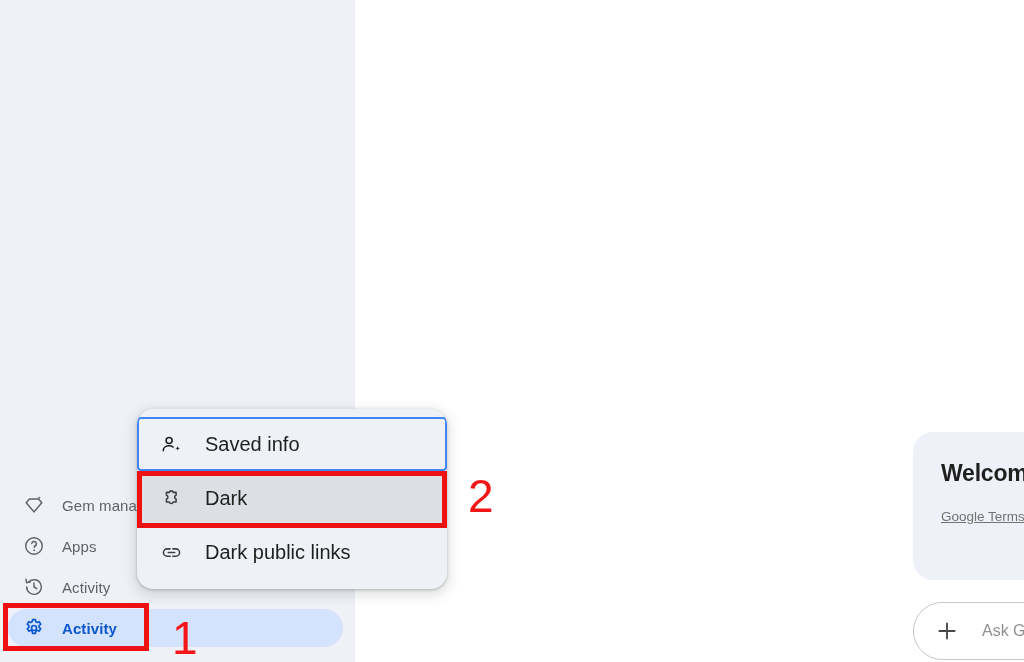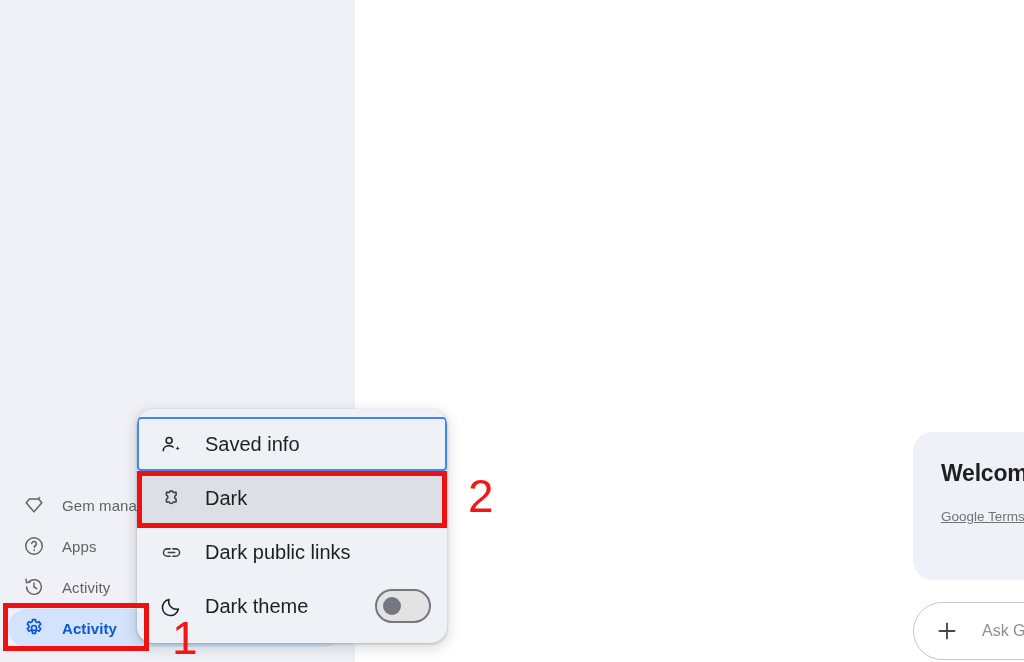--- a/index.html
+++ b/index.html
@@ -315,31 +315,20 @@
       <span class="menu-icon">
         <svg width="23" height="23" viewBox="0 0 24 24" fill="none" stroke="#3c4043" stroke-width="1.6" stroke-linecap="round">
           <path d="M10.6 8.2 H7.4 a3.8 3.8 0 0 0 0 7.6 h3.2"></path>
           <path d="M13.4 8.2 h3.2 a3.8 3.8 0 0 1 0 7.6 h-3.2"></path>
           <path d="M8.6 12 h6.8"></path>
         </svg>
       </span>
       <span class="menu-label">Dark public links</span>
     </div>
 
-    <div class="menu-item">
-      <span class="menu-icon">
-        <svg width="23" height="23" viewBox="0 0 24 24" fill="none" stroke="#1f1f1f" stroke-width="1.6" stroke-linejoin="round">
-          <path d="M19.2 14.6 A8 8 0 0 1 9.4 4.8 a8.4 8.4 0 1 0 9.8 9.8 z"></path>
-        </svg>
-      </span>
-      <span class="menu-label">Dark theme</span>
-      <span class="toggle">
-        <span class="knob"></span>
-      </span>
-    </div>
 
   </div>
 
   <div class="anno-box" style="left:3px; top:603px; width:146px; height:48px;"></div>
 
   <div class="anno-box" style="left:137px; top:471px; width:310px; height:57px;"></div>
 
   <div class="anno-num" style="left:172px; top:615px;">1</div>
 
   <div class="anno-num" style="left:468px; top:473px;">2</div>

